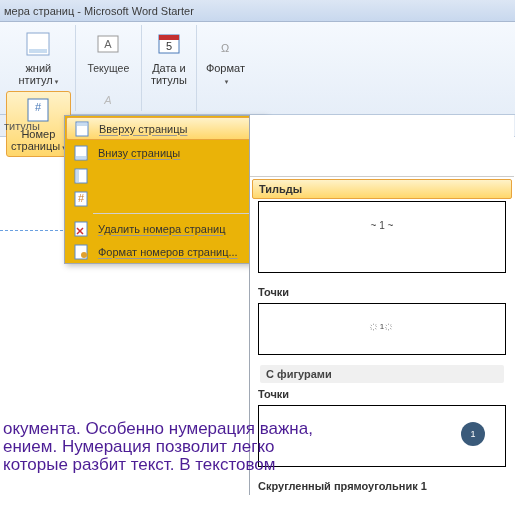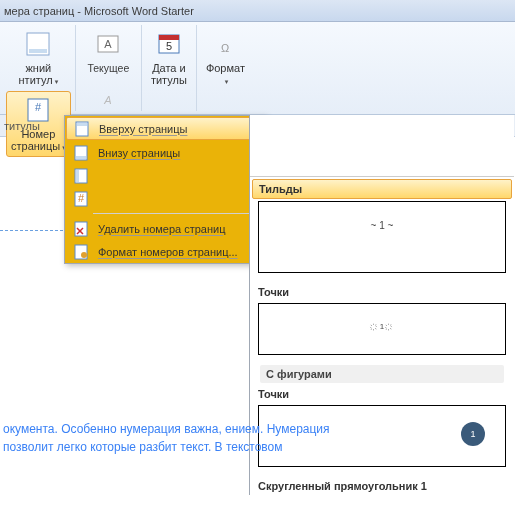--- a/index.html
+++ b/index.html
@@ -22,21 +22,21 @@
 .dsub{margin-left:auto;font-size:9px;color:#555}
 .dsep{height:1px;background:#d0d0d0;margin:3px 2px 3px 28px}
 .gallery{position:absolute;left:249px;top:115px;width:265px;background:#fff;border-left:1px solid #a0a8b4}
 .ghdr{background:linear-gradient(#fff2c8,#ffd76b);border:1px solid #e8a43e;border-radius:2px;margin:2px;padding:3px 6px;font-weight:bold;font-size:11px}
 .ghdr.plain{background:#f0f0f0;border:none;color:#444;margin:4px 10px 2px}
 .gname{font-weight:bold;padding:3px 8px;font-size:11px}
 .gprev{margin:2px 8px 10px;border:1.5px solid #000;height:72px;position:relative;background:#fff}
 .gprev .pnum{position:absolute;top:18px;left:50%;transform:translateX(-50%);font-size:10px;color:#444}
 .circ{position:absolute;top:16px;right:20px;width:24px;height:24px;border-radius:50%;background:#3a5a7a;color:#fff;display:flex;align-items:center;justify-content:center;font-size:9px}
 .dashed{position:absolute;left:0;top:230px;width:248px;border-top:1.5px dashed #6aa0e0}
-.doctxt{position:absolute;left:3px;top:420px;width:330px;font-size:12px;color:#3b82f6;line-height:18px}
+.doctxt{position:absolute;left:3px;top:420px;width:330px;font-size:17px;color:#4c1d95;line-height:18px}
 svg{display:block}
 </style>
 </head>
 <body>
 
 <div class="titlebar">мера страниц - Microsoft Word Starter</div>
 
 <div class="ribbon">
   <div class="rgrp">
     <div class="rbtn">

